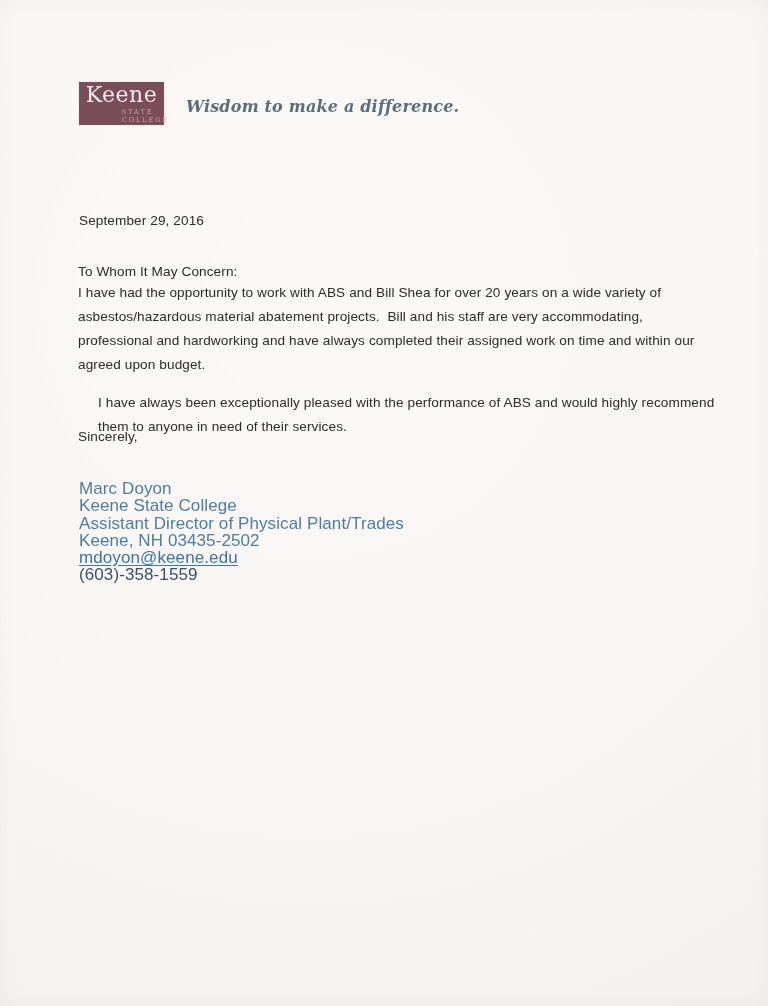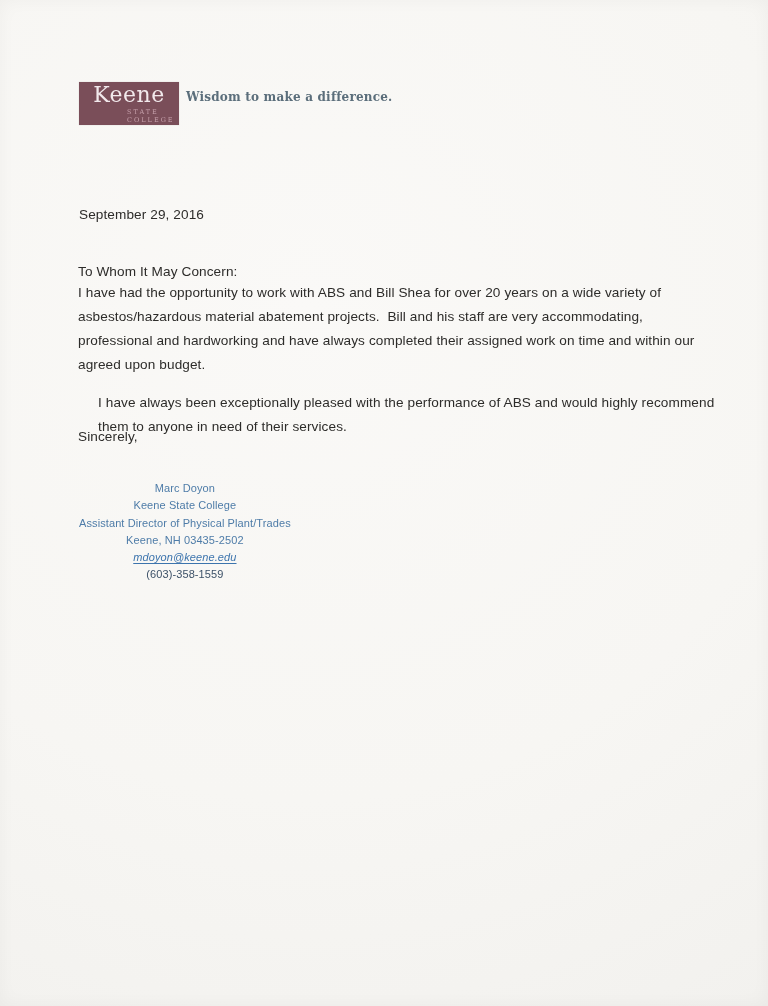--- a/index.html
+++ b/index.html
@@ -25,21 +25,21 @@
     height: 1006px;
     background:
       radial-gradient(ellipse 120% 90% at 40% 30%, #faf9f7 0%, var(--paper) 55%, #f1f0ed 100%);
     box-shadow: inset 0 0 18px rgba(0,0,0,0.04);
     overflow: hidden;
   }
   
   .logo-box {
     position: absolute;
     left: 79px; top: 82px;
-    width: 100px; height: 43px;
+    width: 85px; height: 43px;
     background: var(--brand_maroon);
     display: flex;
     flex-direction: column;
     align-items: center;
     justify-content: center;
     box-shadow: 0 0 1px rgba(0,0,0,0.2);
   }
   .logo-name {
     font-family: "DejaVu Serif", serif;
     font-size: 22px;
@@ -50,57 +50,56 @@
   .logo-subname {
     font-family: "DejaVu Serif", serif;
     font-size: 6.5px;
     letter-spacing: 2px;
     margin-top: 2px;
     color: var(--logo_subtext);
     margin-left: 48px;
   }
   .tagline {
     position: absolute;
-    left: 186px; top: 90px;
+    left: 186px; top: 97px;
     font-family: "DejaVu Serif", serif;
     font-weight: 600;
-    font-size: 12px;
+    font-size: 16px;
     color: var(--tagline);
     letter-spacing: 0.2px;
+    font-style: italic;
   }
   
   .txt {
     position: absolute;
     color: var(--body_text);
     font-size: 13.6px;
     line-height: 24px;
     white-space: pre-wrap;
     letter-spacing: 0.1px;
   }
-  .date       { left: 79px; top: 203px; }
+  .date       { left: 79px; top: 209px; }
   .salutation { left: 78px; top: 260px; text-align: right; }
   .para1      { left: 78px; top: 281px; width: 625px; }
   .para2      { left: 78px; top: 391px; width: 625px; margin-left: 20px; }
   .closing    { left: 78px; top: 425px; }
   
   .signature {
     position: absolute;
     left: 79px; top: 480px;
-    font-size: 11px;
+    font-size: 17px;
     line-height: 17.3px;
     color: var(--signature_blue);
     letter-spacing: 0.1px;
-    text-align: center;
   }
   .sig-line { display: block; }
   .sig-email {
     text-decoration: underline;
     color: var(--link_blue);
     text-underline-offset: 2px;
-    font-style: italic;
   }
   .sig-phone { color: var(--phone_dark); }
 </style>
 </head>
 <body>
 
 <div class="page">
 
   <div class="logo-box">
     <span class="logo-name">Keene</span>

